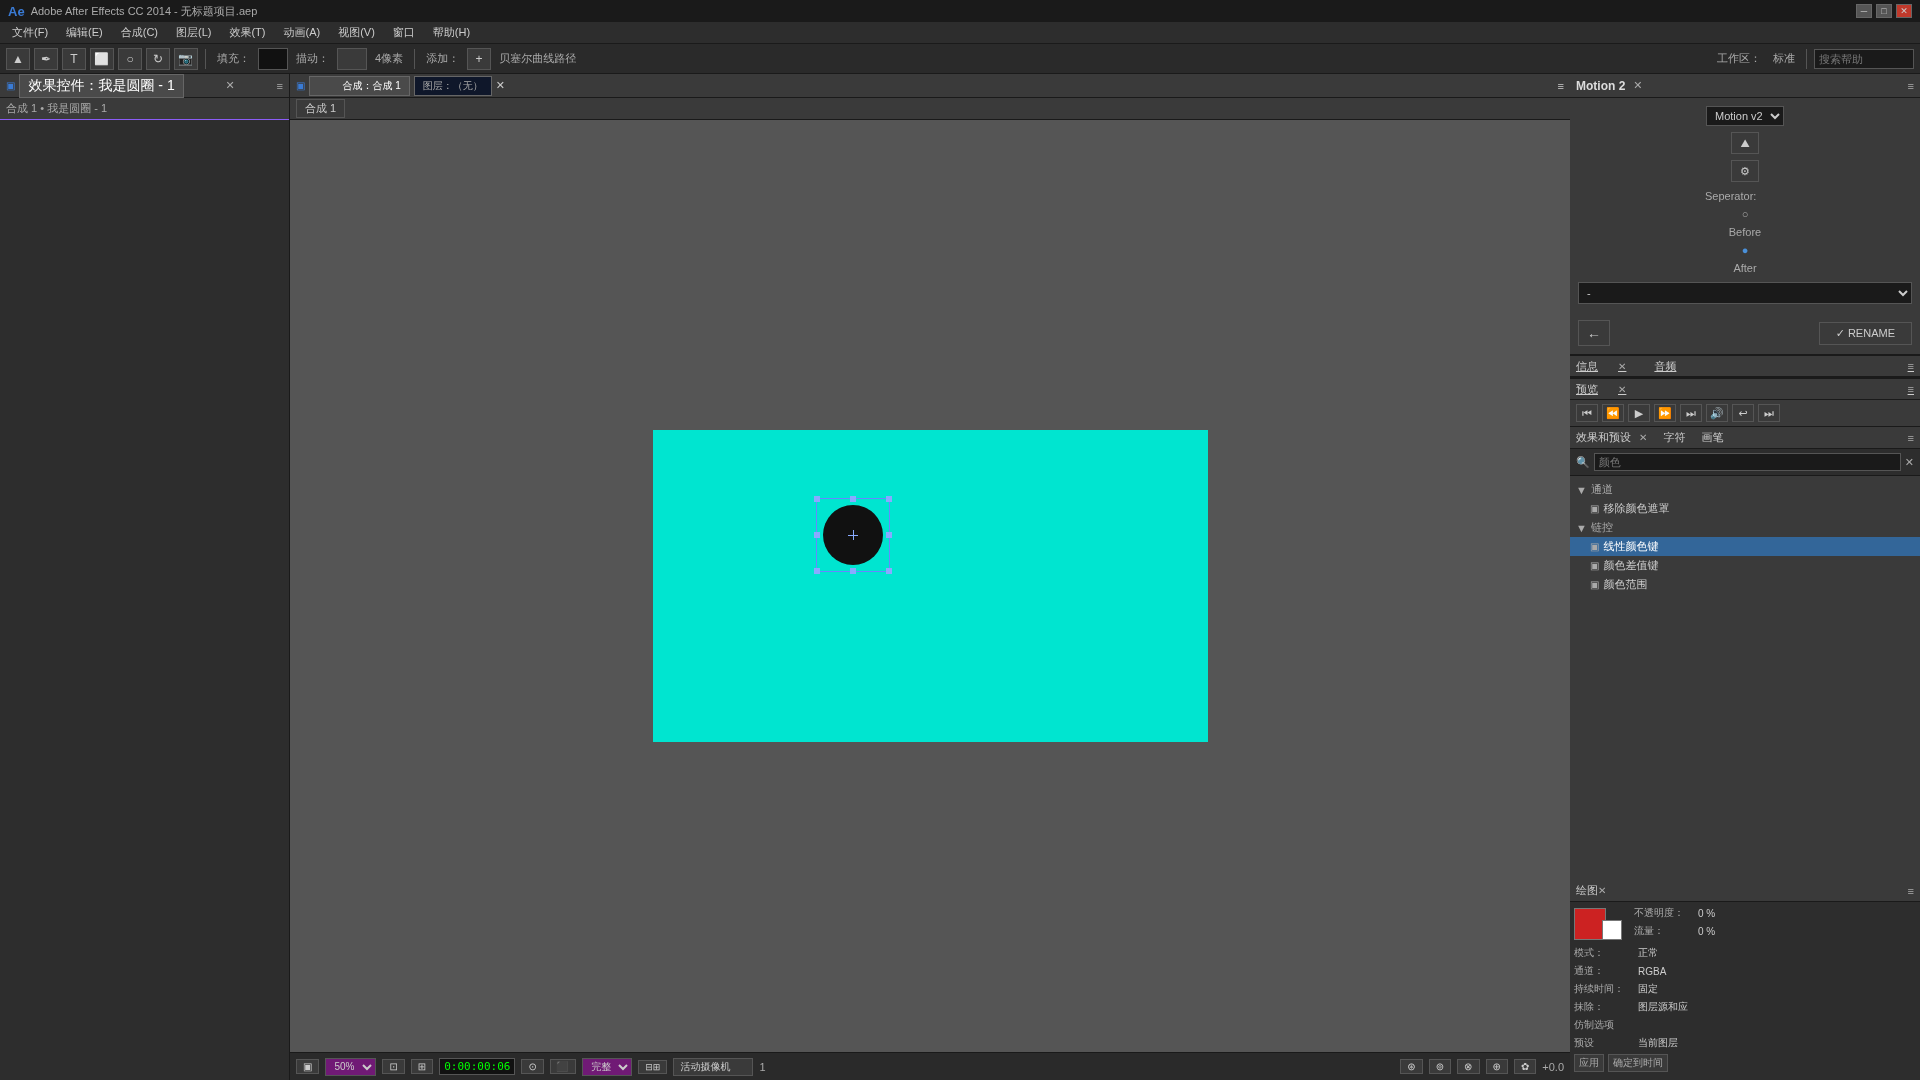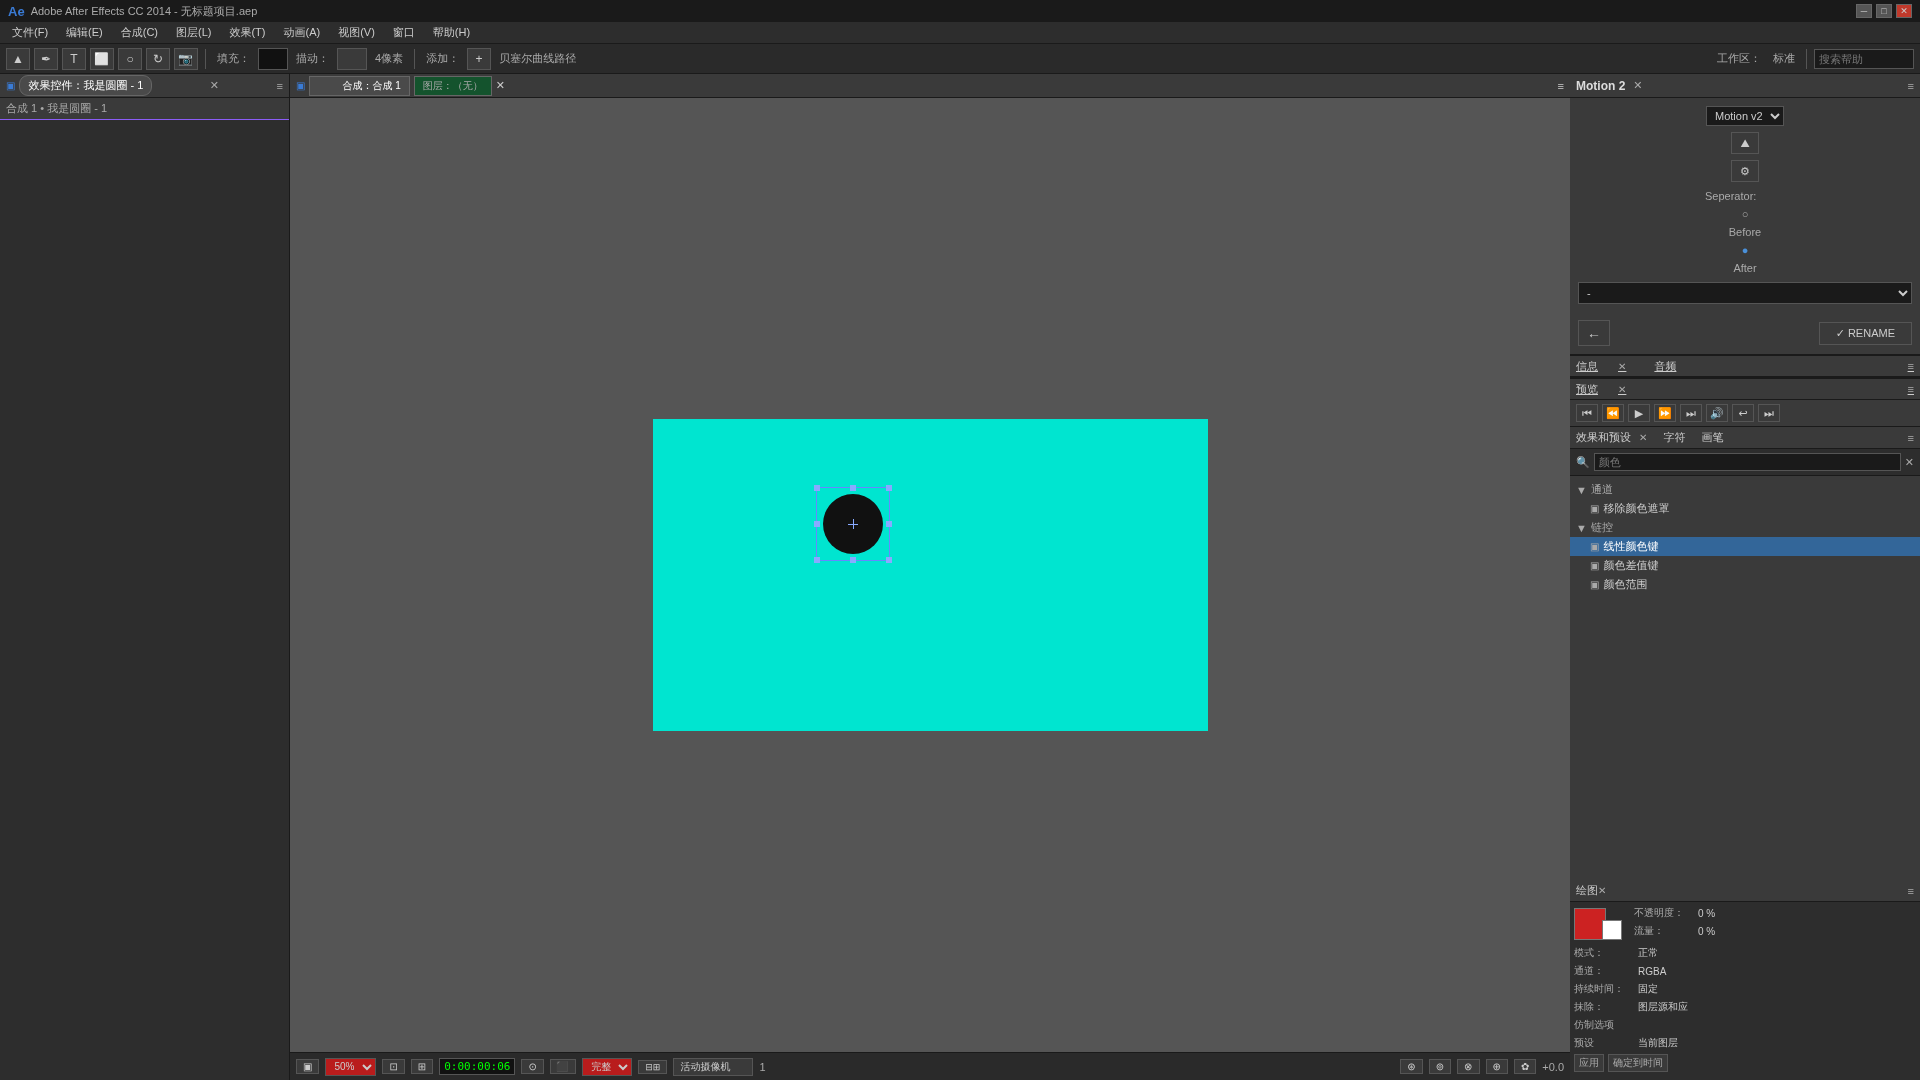--- a/index.html
+++ b/index.html
@@ -244,21 +244,21 @@
     }
     .ctrl-btn {
       padding: 1px 6px;
       background: #3a3a3a;
       border: 1px solid #555;
       color: #ccc;
       font-size: 10px;
       cursor: pointer;
     }
     .ctrl-select {
-      background: #b91c1c;
+      background: #701a75;
       border: 1px solid #555;
       color: #ccc;
       font-size: 10px;
       padding: 1px 4px;
       height: 18px;
     }
 
     .motion2-header {
       height: 24px;
       background: #3a3a3a;
@@ -542,37 +542,40 @@
   <span class="tool-label">标准</span>
   <div class="tool-sep"></div>
   <input class="tool-field" style="width: 100px;" type="text" placeholder="搜索帮助">
 </div>
 
 <div id="main-layout">
 
   <div id="left-panel">
     <div class="panel-header">
       <span style="color:#3a7bd5;font-size:10px;">▣</span>
-      <div class="tab-active" style="font-size:11px;max-width:200px;overflow:hidden;white-space:nowrap;text-overflow:ellipsis;border-radius:9px;">效果控件：我是圆圈 - 1</div>
+      <div class="tab-active" style="font-size:14px;max-width:200px;overflow:hidden;white-space:nowrap;text-overflow:ellipsis;">效果控件：我是圆圈 - 1</div>
       <div class="close-x">✕</div>
       <div class="close-x">≡</div>
     </div>
     <div class="breadcrumb-bar">
       <span>合成 1 • 我是圆圈 - 1</span>
     </div>
     <div class="panel-content"></div>
   </div>
 
   <div id="center-panel">
     <div class="comp-header">
       <span style="color:#3a7bd5;font-size:10px;">▣</span>
       <div class="comp-tab" style="font-size:10px;padding-left:32px;">合成：合成 1</div>
-      <div class="comp-tab" style="font-size:10px;background:#14532d;color:#aaa;">图层：（无）</div>
+      <div class="comp-tab" style="font-size:10px;background:#0f172a;color:#aaa;">图层：（无）</div>
       <div class="close-x">✕</div>
       <div style="margin-left:auto;" class="close-x">≡</div>
+    </div>
+    <div class="comp-nav-bar">
+      <span style="font-size:11px;color:#ccc;background:#3a3a3a;padding:1px 8px;border:1px solid #555;cursor:pointer;">合成 1</span>
     </div>
     <div class="comp-viewport">
       <div class="canvas-area">
         <div class="selection-handles">
           <div class="handle tl"></div>
           <div class="handle tc"></div>
           <div class="handle tr"></div>
           <div class="handle ml"></div>
           <div class="handle mr"></div>
           <div class="handle bl"></div>

